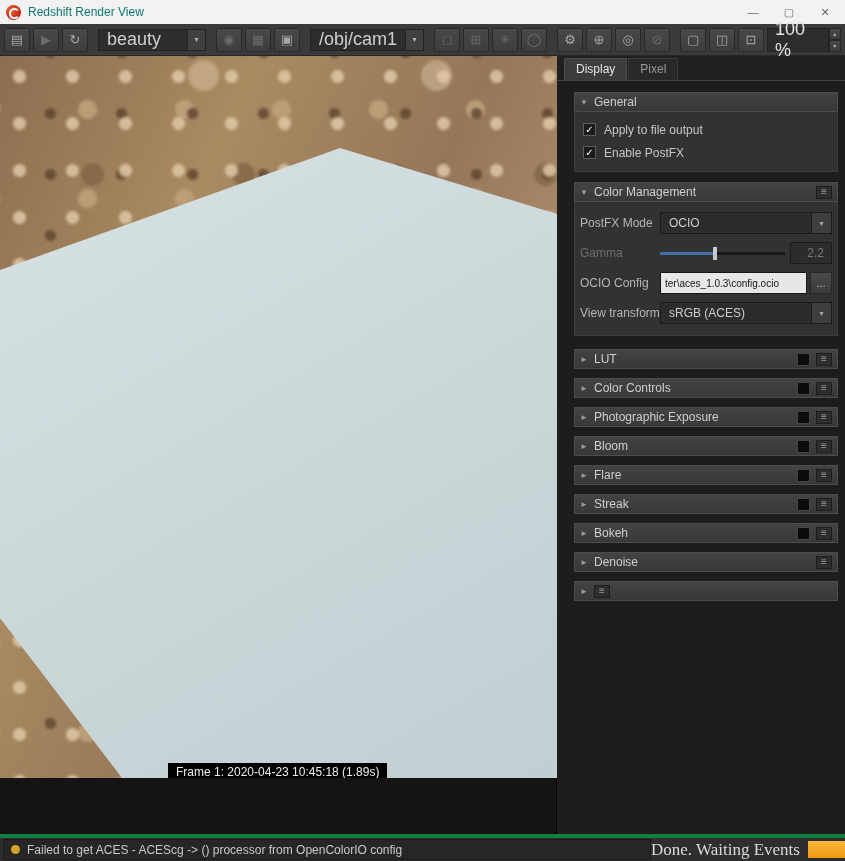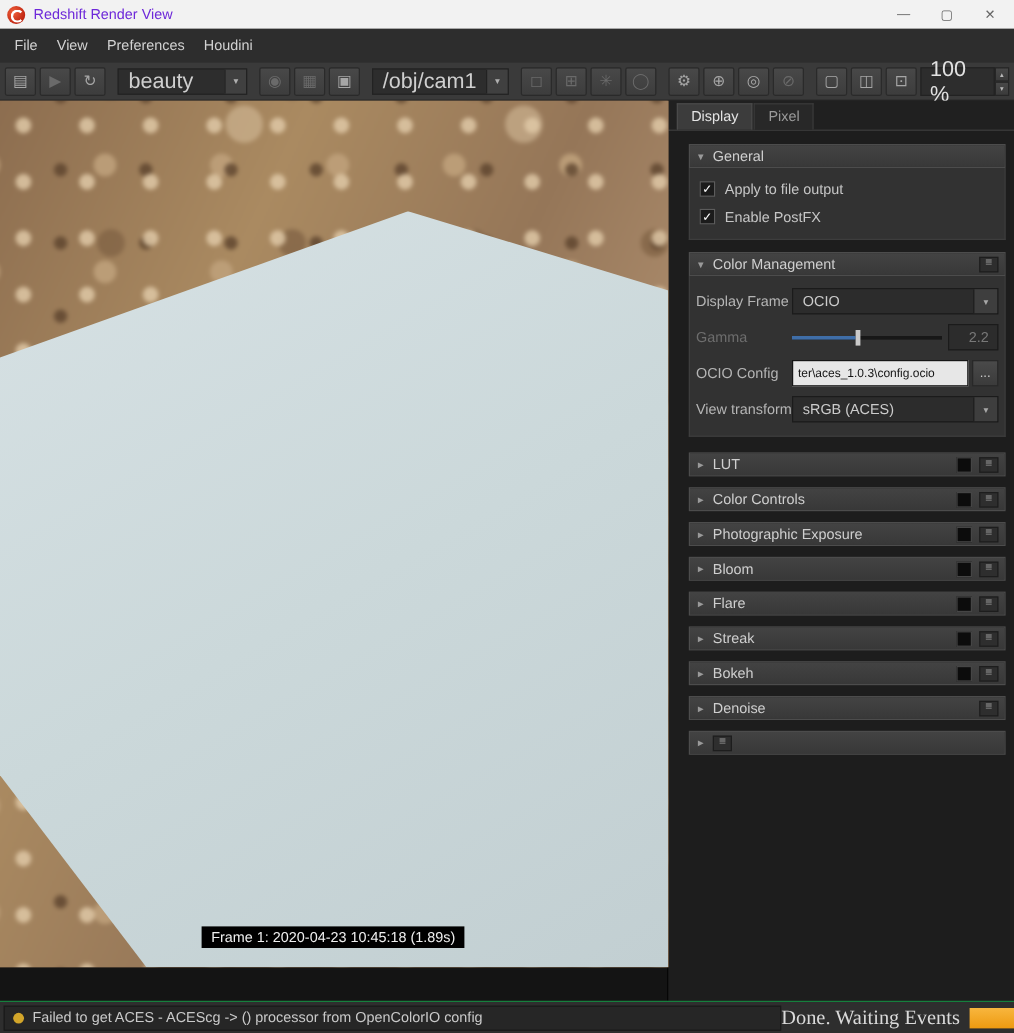--- a/index.html
+++ b/index.html
@@ -4,21 +4,21 @@
 <style>
   * { box-sizing: border-box; margin: 0; padding: 0; }
   html,body { background:#333; }
   body { font-family:"Liberation Sans", sans-serif; }
   .window { width:845px; height:861px; display:flex; flex-direction:column; background:#1e1e1e; overflow:hidden; position:relative; }
 
   
   .titlebar { flex:0 0 24px; background:#f2f2f2; display:flex; align-items:center; padding:0 2px 0 4px; }
   .logo { width:15px; height:15px; border-radius:50%; background:radial-gradient(circle at 35% 35%, #f0603a, #bf2410 72%); margin:0 7px 0 2px; position:relative; flex:0 0 15px;}
   .logo::after { content:""; position:absolute; left:3px; top:3px; width:7px; height:7px; border:2px solid #fff; border-right-color:transparent; border-radius:50%; }
-  .title-text { font-size:12px; color:#6d28d9; }
+  .title-text { font-size:12px; color:#0f766e; }
   .win-controls { margin-left:auto; display:flex; }
   .win-btn { width:36px; height:22px; display:flex; align-items:center; justify-content:center; color:#666; font-size:11px; }
 
   
   .menubar { flex:0 0 28px; background:#2d2d2d; display:flex; align-items:center; padding:0 4px; }
   .menu-item { color:#d2d2d2; font-size:12px; padding:4px 8px; }
 
   
   .toolbar { flex:0 0 32px; background:#3a3a3a; border-bottom:1px solid #262626; display:flex; align-items:center; padding:0 4px; gap:3px; }
   .tb-btn { width:26px; height:24px; background:linear-gradient(#484848,#3d3d3d); border:1px solid #2a2a2a; border-radius:2px; color:#a6a6a6; font-size:13px; display:flex; align-items:center; justify-content:center; flex:0 0 26px; }
@@ -42,21 +42,21 @@
       radial-gradient(circle, rgba(223,200,166,.85) 0 6px, rgba(223,200,166,0) 7px),
       radial-gradient(circle, rgba(92,67,45,.8) 0 5px, rgba(92,67,45,0) 6px),
       radial-gradient(circle, rgba(190,160,122,.9) 0 9px, rgba(190,160,122,0) 10px),
       radial-gradient(circle, rgba(128,98,68,.75) 0 11px, rgba(128,98,68,0) 12px),
       radial-gradient(circle, rgba(216,192,158,.55) 0 15px, rgba(216,192,158,0) 16px),
       linear-gradient(115deg,#8a6b4e 0%, #aa8a61 30%, #957658 55%, #b29272 80%, #987859 100%);
     background-size:53px 47px, 71px 61px, 97px 89px, 151px 131px, 233px 211px, 100% 100%;
     background-position:7px 11px, 29px 41px, 53px 23px, 31px 67px, 101px 139px, 0 0; }
   .hex { position:absolute; inset:0; background:linear-gradient(150deg,#d9e3e6 0%, #cbd8da 55%, #c2cfd2 100%);
     clip-path:polygon(340px 92px, 557px 158px, 557px 722px, 122px 722px, 0px 562px, 0px 214px); }
-  .frame-label { position:absolute; left:168px; top:688px; background:#000; color:#efefef; font-size:12px; padding:2px 8px; white-space:nowrap; }
+  .frame-label { position:absolute; left:168px; top:707px; background:#000; color:#efefef; font-size:12px; padding:2px 8px; white-space:nowrap; }
   .viewport-gap { flex:1; background:#141414; }
 
   
   .panel { flex:1; background:#1d1d1d; display:flex; flex-direction:column; min-height:0; }
   .tabs { flex:0 0 24px; display:flex; align-items:flex-end; padding:2px 0 0 7px; background:#202020; border-bottom:1px solid #3e3e3e; gap:1px; }
   .tab { font-size:12px; padding:3px 11px 4px; border:1px solid #3a3a3a; border-bottom:none; background:#282828; color:#9a9a9a; }
   .tab.active { background:#3c3c3c; color:#e4e4e4; border-color:#4a4a4a; }
   .panel-body { flex:1; padding:11px 7px 0 17px; overflow:hidden; font-size:12px; }
 
   .sec-header { height:20px; display:flex; align-items:center; background:linear-gradient(#434343,#383838); border:1px solid #4c4c4c; padding:0 5px; color:#cfcfcf; }
@@ -83,21 +83,21 @@
   .gamma-val { width:42px; flex:0 0 42px; height:22px; margin-left:5px; background:#2c2c2c; border:1px solid #1b1b1b; color:#787878; display:flex; align-items:center; justify-content:flex-end; padding-right:7px; }
 
   .text-input { flex:1; height:22px; background:#e7e7e7; border:1px solid #161616; color:#141414; font-size:10px; display:flex; align-items:center; padding:0 4px; white-space:nowrap; overflow:hidden; }
   .browse-btn { width:22px; flex:0 0 22px; height:22px; margin-left:3px; background:linear-gradient(#4a4a4a,#3b3b3b); border:1px solid #282828; color:#cccccc; display:flex; align-items:center; justify-content:center; font-size:11px; }
 
   .collapsed { margin-top:9px; }
   .mt10 { margin-top:10px; }
   .mt13 { margin-top:13px; }
 
   
-  .statusbar { flex:0 0 27px; background:#2e2e2e; border-top:1px solid #15803d; display:flex; align-items:center; padding:0 3px; }
+  .statusbar { flex:0 0 27px; background:#2e2e2e; border-top:4px solid #15803d; display:flex; align-items:center; padding:0 3px; }
   .status-msg { width:648px; flex:0 0 648px; height:21px; background:#262626; border:1px solid #1a1a1a; display:flex; align-items:center; gap:7px; padding:0 7px; color:#c9c9c9; font-size:12px; white-space:nowrap; overflow:hidden; }
   .status-dot { width:9px; height:9px; border-radius:50%; background:#d2a52a; flex:0 0 9px; }
   .status-right { margin-left:auto; display:flex; align-items:center; gap:8px; }
   .status-text { color:#dadada; font-size:17px; white-space:nowrap;font-family:Liberation Serif, serif; }
   .progress { width:74px; height:17px; background:linear-gradient(#f8b63e,#ee9a10); display:flex; align-items:center; justify-content:flex-end; padding:0 4px; color:#b87c07; font-size:11px; font-weight:bold; }
 </style>
 </head>
 <body>
 
 <div class="window">
@@ -105,26 +105,20 @@
   <div class="titlebar">
     <div class="logo"></div>
     <span class="title-text">Redshift Render View</span>
     <div class="win-controls">
       <div class="win-btn">—</div>
       <div class="win-btn">▢</div>
       <div class="win-btn">✕</div>
     </div>
   </div>
 
-  <div class="menubar">
-    <span class="menu-item">File</span>
-    <span class="menu-item">View</span>
-    <span class="menu-item">Preferences</span>
-    <span class="menu-item">Houdini</span>
-  </div>
 
   <div class="toolbar">
     <div class="tb-btn">
         <span>▤</span>
       </div>
     <div class="tb-btn dim">
         <span>▶</span>
       </div>
     <div class="tb-btn">
         <span>↻</span>
@@ -227,21 +221,21 @@
           </div>
         </div>
 
         <div class="sec-header mt10">
           <span class="tri">▼</span>
           <span class="sec-label">Color Management</span>
           <span class="menu-icon">≡</span>
         </div>
         <div class="sec-body">
           <div class="field-row">
-            <span class="field-label">Display Frame</span>
+            <span class="field-label">PostFX Mode</span>
             <div class="dropdown">
               <span class="dval">OCIO</span>
               <span class="darrow">▾</span>
             </div>
           </div>
           <div class="field-row">
             <span class="field-label disabled">Gamma</span>
             <div class="slider">
               <div class="track"></div>
               <div class="fill"></div>

